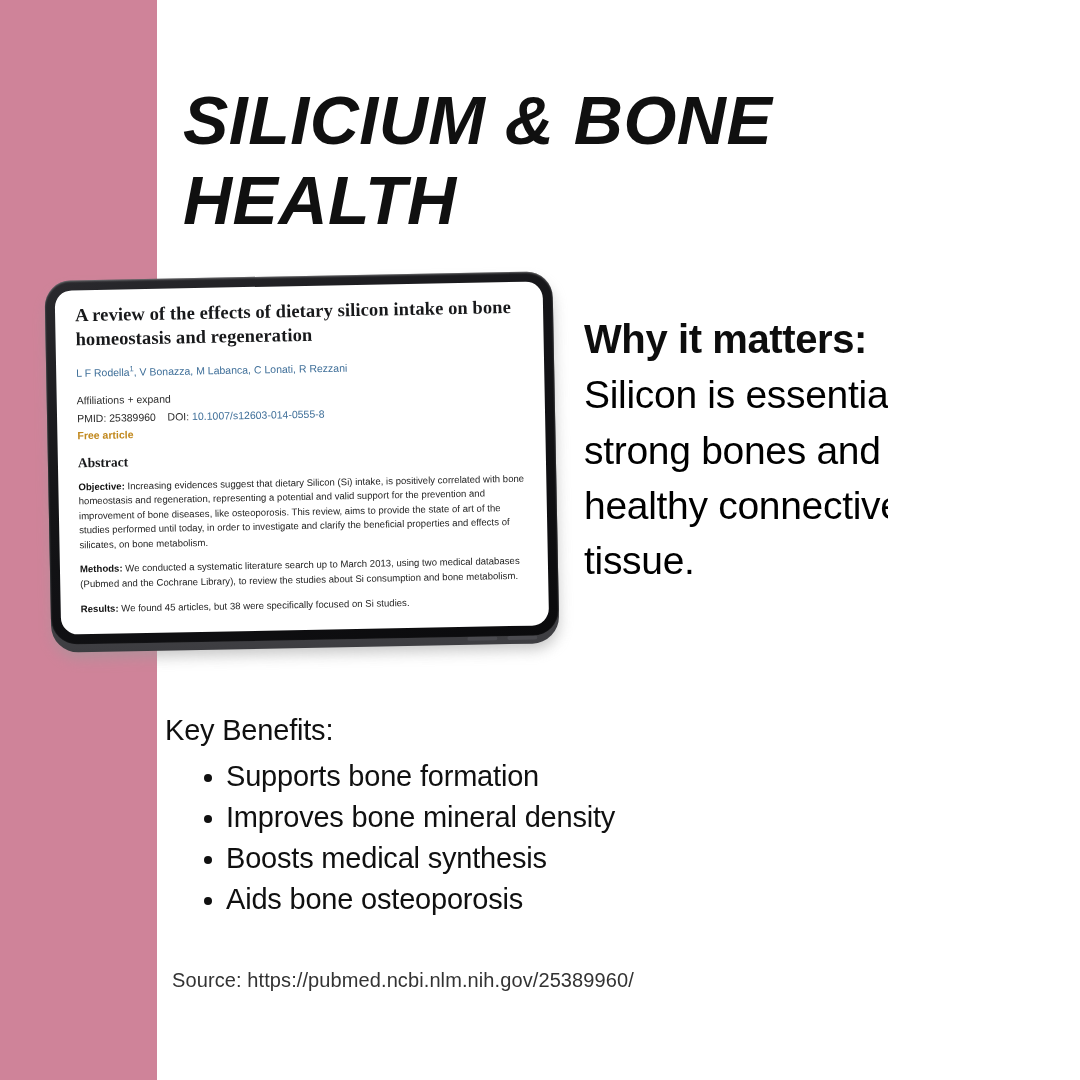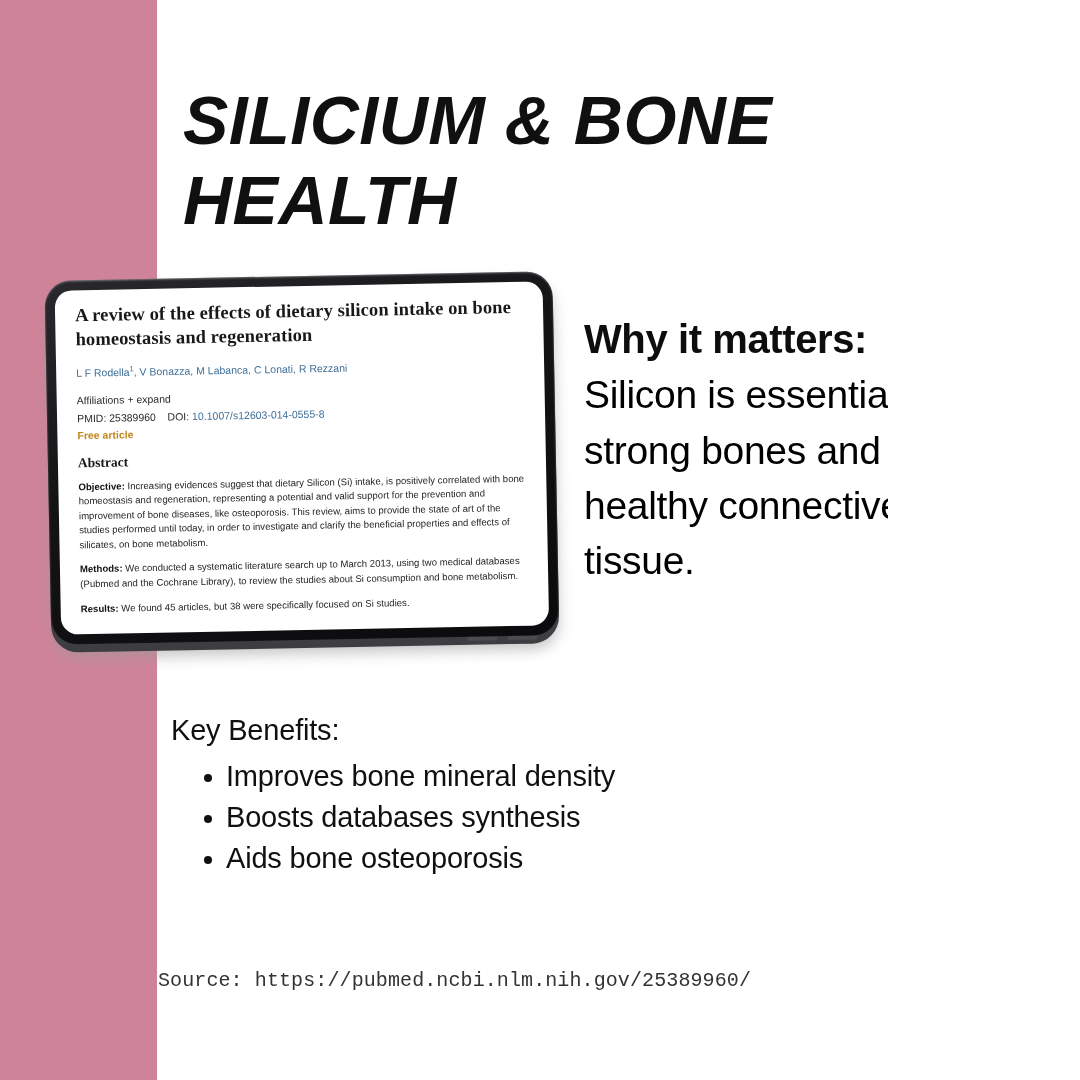--- a/index.html
+++ b/index.html
@@ -203,21 +203,21 @@
     position: absolute;
     left: 157px;
     top: 712px;
     width: 700px;
   }
   .benefits-head {
     font-size: 29px;
     line-height: 1.3;
     color: #101010;
     letter-spacing: -.2px;
-    margin-left: 14px;
+    margin-left: 8px;
   }
   .benefits ul {
     list-style: none;
     margin: 6px 0 0 0;
     padding: 0 0 0 45px;
   }
   .benefits li {
     position: relative;
     font-size: 29px;
     line-height: 1.42;
@@ -232,26 +232,25 @@
     top: 18px;
     width: 8px;
     height: 8px;
     border-radius: 50%;
     background: #101010;
   }
 
   
   .source {
     position: absolute;
-    left: 158px;
+    left: 172px;
     top: 969px;
     font-size: 20px;
     color: #333333;
     letter-spacing: .1px;
-    font-family: Liberation Mono, monospace;
   }
 </style>
 </head>
 <body>
 
 <div id="canvas">
 
   <div class="pink-stripe"></div>
 
   <div class="headline">SILICIUM &amp; BONE HEALTH</div>
@@ -310,21 +309,22 @@
   </div>
 
   <div class="why">
     <div class="why-head">Why it matters:</div>
     <div class="why-body">Silicon is essential for strong bones and healthy connective tissue.</div>
   </div>
 
   <div class="benefits">
     <div class="benefits-head">Key Benefits:</div>
     <ul>
+      <li>Supports bone formation</li>
       <li>Improves bone mineral density</li>
-      <li>Boosts databases synthesis</li>
+      <li>Boosts medical synthesis</li>
       <li>Aids bone osteoporosis</li>
     </ul>
   </div>
 
   <div class="source">Source: https://pubmed.ncbi.nlm.nih.gov/25389960/</div>
 
 </div>
 
 </body></html>

